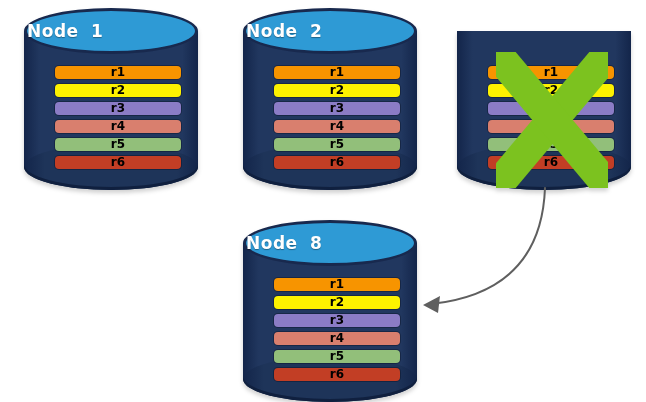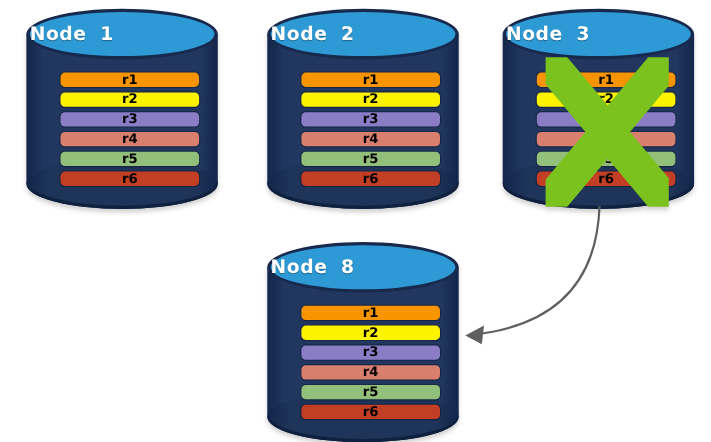--- a/index.html
+++ b/index.html
@@ -150,23 +150,20 @@
     <div class="cyl-rect"></div>
     <div class="cyl-bottom"></div>
     <div class="records">
       <div class="record" style="background-color: rgb(247, 148, 0);">r1</div>
       <div class="record" style="background-color: rgb(253, 242, 0);">r2</div>
       <div class="record" style="background-color: rgb(139, 124, 198);">r3</div>
       <div class="record" style="background-color: rgb(217, 127, 110);">r4</div>
       <div class="record" style="background-color: rgb(146, 191, 122);">r5</div>
       <div class="record" style="background-color: rgb(194, 62, 37);">r6</div>
     </div>
-    <div class="cyl-top">
-      <span class="node-title">Node 3</span>
-    </div>
     <div class="x-mark">
       <div class="x-stroke x-stroke-a" style="background-color: rgb(124, 194, 31);"></div>
       <div class="x-stroke x-stroke-b" style="background-color: rgb(124, 194, 31);"></div>
     </div>
   </div>
 
   <div class="node node-4">
     <div class="cyl-rect"></div>
     <div class="cyl-bottom"></div>
     <div class="records">

